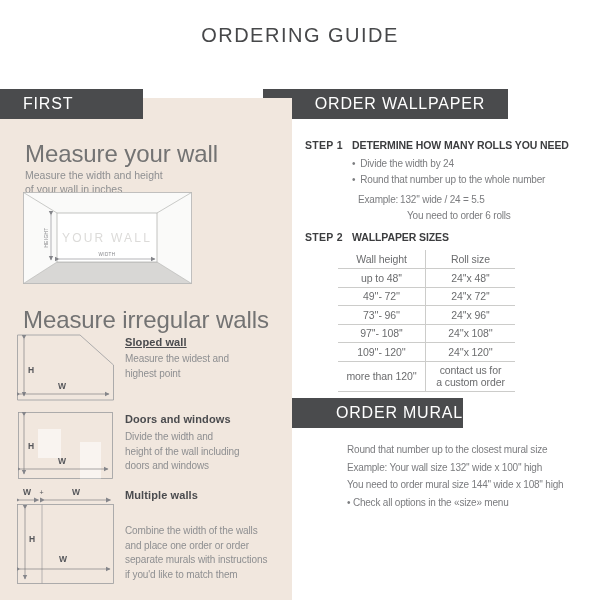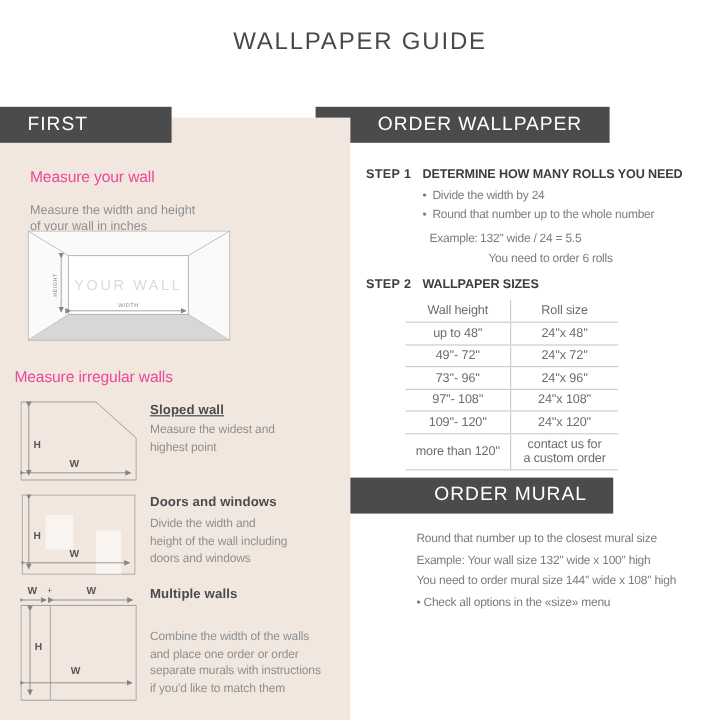--- a/index.html
+++ b/index.html
@@ -8,26 +8,26 @@
   .abs{position:absolute;}
 
   .page-title{top:24px;left:0;width:600px;text-align:center;font-size:20px;letter-spacing:1.5px;
               color:#47484a;font-weight:500;}
 
   .badge{background:#4a4b4d;color:#fff;display:flex;align-items:center;height:30px;
          font-size:16px;letter-spacing:.8px;font-weight:500;}
   .badge-first{left:0;top:89px;width:143px;padding-left:23px;box-sizing:border-box;z-index:3;}
   .badge-wallpaper{left:263px;top:89px;width:245px;justify-content:center;
                    padding-left:29px;box-sizing:border-box;z-index:1;}
-  .badge-mural{left:292px;top:398px;width:171px;justify-content:center;z-index:3;padding-left:48px;}
+  .badge-mural{left:292px;top:398px;width:171px;justify-content:flex-end;z-index:3;}
 
   .panel{left:0;top:98px;width:292px;height:502px;background:#f1e7de;z-index:2;}
   .content{z-index:4;}
 
-  .h1{font-size:13px;color:#ec4899;font-weight:500;letter-spacing:-0.1px;}
+  .h1{font-size:24px;color:#737373;font-weight:500;letter-spacing:-0.1px;}
   .muted{font-size:10.5px;color:#8e8f91;line-height:14px;}
   .sub-title{font-size:11px;font-weight:700;color:#4a4b4e;letter-spacing:.1px;}
   .sub-body{font-size:10px;color:#8e8f91;line-height:14.5px;letter-spacing:-0.1px;}
 
   .step-row{display:flex;align-items:baseline;}
   .step-label{font-size:10.5px;font-weight:700;color:#3c3d3f;letter-spacing:.3px;width:47px;flex:0 0 47px;}
   .step-head{font-size:10.5px;font-weight:600;color:#3c3d3f;letter-spacing:-0.1px;}
   .rbody{font-size:10px;color:#7b7c7f;letter-spacing:-0.2px;line-height:15.5px;}
   .bullet-line{display:flex;gap:5px;}
   .example-row{display:flex;gap:2px;}
@@ -46,21 +46,21 @@
   svg text{font-family:"Liberation Sans","DejaVu Sans",sans-serif;}
   .diag-label{font-size:8.5px;font-weight:600;fill:#55565a;}
   .tiny-label{font-size:4.6px;letter-spacing:.4px;fill:#85868a;}
   .wall-word{font-size:12px;letter-spacing:2.2px;fill:#dcdbd9;font-weight:500;}
 </style>
 </head>
 <body>
 
 <div class="page">
 
-  <div class="abs page-title">WALLPAPER GUIDE</div>
+  <div class="abs page-title">ORDERING GUIDE</div>
 
   <div class="abs badge badge-wallpaper">
     <span>ORDER WALLPAPER</span>
   </div>
   <div class="abs panel"></div>
   <div class="abs badge badge-first">
     <span>FIRST</span>
   </div>
   <div class="abs badge badge-mural">
     <span>ORDER MURAL</span>
@@ -84,21 +84,21 @@
     <line x1="0.5" y1="0.5" x2="34" y2="21" stroke="#b3b4b2" stroke-width="0.7"></line>
     <line x1="168.5" y1="0.5" x2="134" y2="21" stroke="#b3b4b2" stroke-width="0.7"></line>
     <rect x="34" y="21" width="100" height="49" fill="#ffffff" stroke="#b3b4b2" stroke-width="0.8"></rect>
     <text x="84" y="50" text-anchor="middle" class="wall-word">YOUR WALL</text>
     <line x1="28" y1="23" x2="28" y2="68" stroke="#84858a" stroke-width="0.6" marker-start="url(#arr)" marker-end="url(#arr)"></line>
     <text x="24.5" y="45.5" text-anchor="middle" transform="rotate(-90 24.5 45.5)" class="tiny-label">HEIGHT</text>
     <text x="84" y="64" text-anchor="middle" class="tiny-label">WIDTH</text>
     <line x1="36" y1="67" x2="132" y2="67" stroke="#84858a" stroke-width="0.6" marker-start="url(#arr)" marker-end="url(#arr)"></line>
   </svg>
 
-  <div class="abs content h1" style="left:12px;top:306px;">Measure irregular walls</div>
+  <div class="abs content h1" style="left:23px;top:306px;">Measure irregular walls</div>
 
   <svg class="abs content" style="left:17px;top:334px;" width="97" height="70" viewBox="0 0 97 70">
     <polygon points="0.5,1 63,1 96.5,31 96.5,66 0.5,66" fill="none" stroke="#9b9c9e" stroke-width="0.8"></polygon>
     <line x1="7" y1="5" x2="7" y2="62" stroke="#6f7073" stroke-width="0.6" marker-start="url(#arr)" marker-end="url(#arr)"></line>
     <text x="11" y="39" class="diag-label">H</text>
     <text x="45" y="55" text-anchor="middle" class="diag-label">W</text>
     <line x1="3" y1="60" x2="92" y2="60" stroke="#6f7073" stroke-width="0.6" marker-start="url(#arr)" marker-end="url(#arr)"></line>
   </svg>
   <div class="abs content sub-title" style="left:125px;top:336px;text-decoration:underline;">Sloped wall</div>
   <div class="abs content sub-body" style="left:125px;top:352px;">

